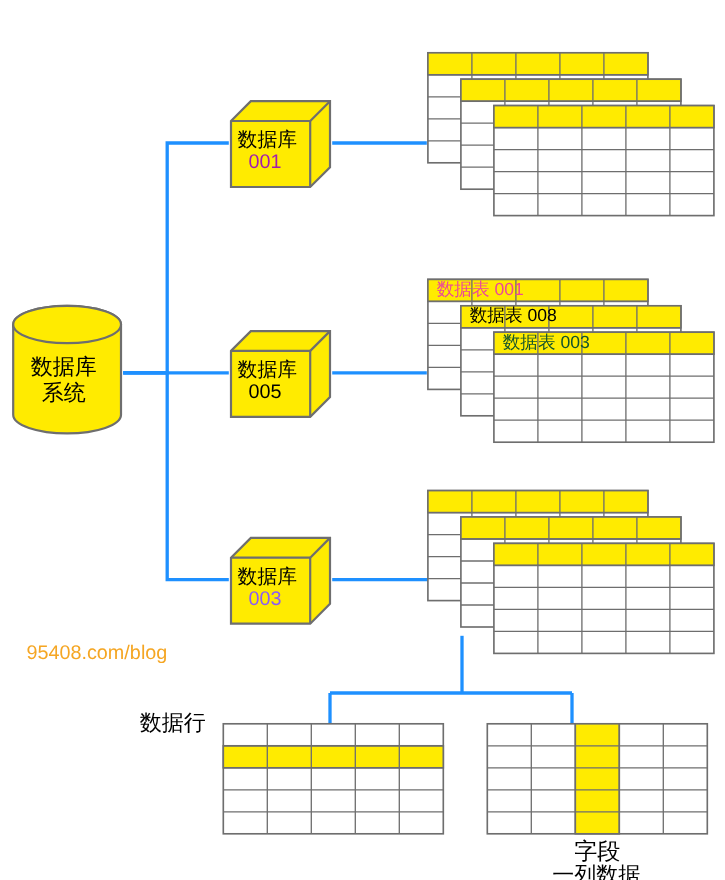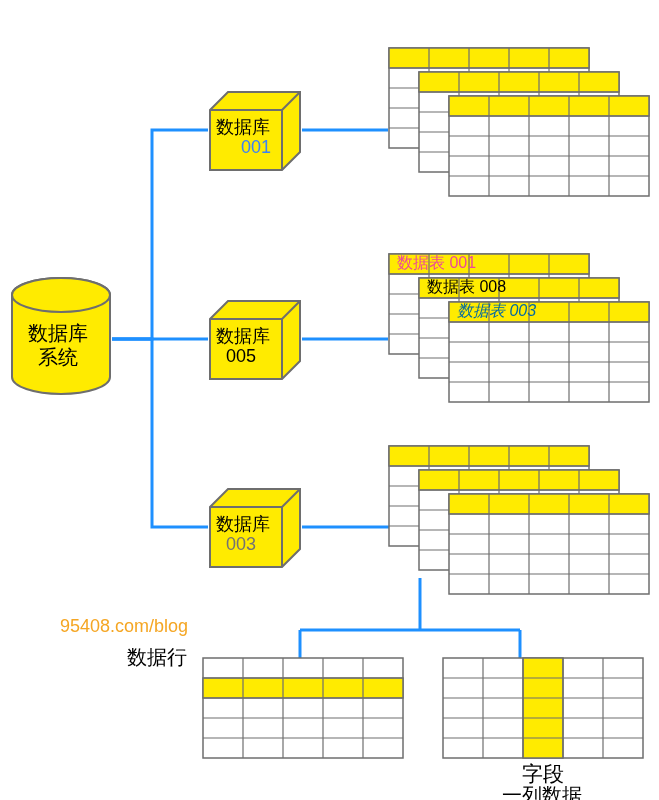--- a/index.html
+++ b/index.html
@@ -139,32 +139,32 @@
       <line x1="443" y1="698" x2="643" y2="698" stroke="#6e6e6e" stroke-width="1.2"></line>
       <line x1="443" y1="718" x2="643" y2="718" stroke="#6e6e6e" stroke-width="1.2"></line>
       <line x1="443" y1="738" x2="643" y2="738" stroke="#6e6e6e" stroke-width="1.2"></line>
     </g>
   </svg>
 
   <div class="label-text" style="left:28px; top:320px; font-size:20px; color:#000;">数据库</div>
   <div class="label-text" style="left:38px; top:344px; font-size:20px; color:#000;">系统</div>
 
   <div class="label-text" style="left:216px; top:115px; font-size:18px; color:#000;">数据库</div>
-  <div class="label-text" style="left:226px; top:137px; font-size:18px; color:#3b82f6;margin-left:15px;">001</div>
+  <div class="label-text" style="left:226px; top:137px; font-size:18px; color:#a21caf;">001</div>
 
   <div class="label-text" style="left:216px; top:324px; font-size:18px; color:#000;">数据库</div>
   <div class="label-text" style="left:226px; top:346px; font-size:18px; color:#000;">005</div>
 
   <div class="label-text" style="left:216px; top:512px; font-size:18px; color:#000;">数据库</div>
-  <div class="label-text" style="left:226px; top:534px; font-size:18px; color:#737373;">003</div>
+  <div class="label-text" style="left:226px; top:534px; font-size:18px; color:#8b5cf6;">003</div>
 
   <div class="label-text" style="left:397px; top:253px; font-size:16px; color:#ec4899;">数据表 001</div>
   <div class="label-text" style="left:427px; top:277px; font-size:16px; color:#000;">数据表 008</div>
-  <div class="label-text" style="left:457px; top:301px; font-size:16px; color:#0369a1;font-style:italic;">数据表 003</div>
+  <div class="label-text" style="left:457px; top:301px; font-size:16px; color:#14532d;">数据表 003</div>
 
   <div class="label-text" style="left:127px; top:644px; font-size:20px; color:#000;">数据行</div>
 
   <div class="label-text" style="left:522px; top:760px; font-size:21px; color:#000;">字段</div>
   <div class="label-text" style="left:502px; top:782px; font-size:20px; color:#000;">一列数据</div>
 
-  <div class="label-text" style="left:24px; top:616px; font-size:18px; color:#F5A623;margin-left:36px;">95408.com/blog</div>
+  <div class="label-text" style="left:24px; top:583px; font-size:18px; color:#F5A623;">95408.com/blog</div>
 
 </div>
 
 </body></html>

